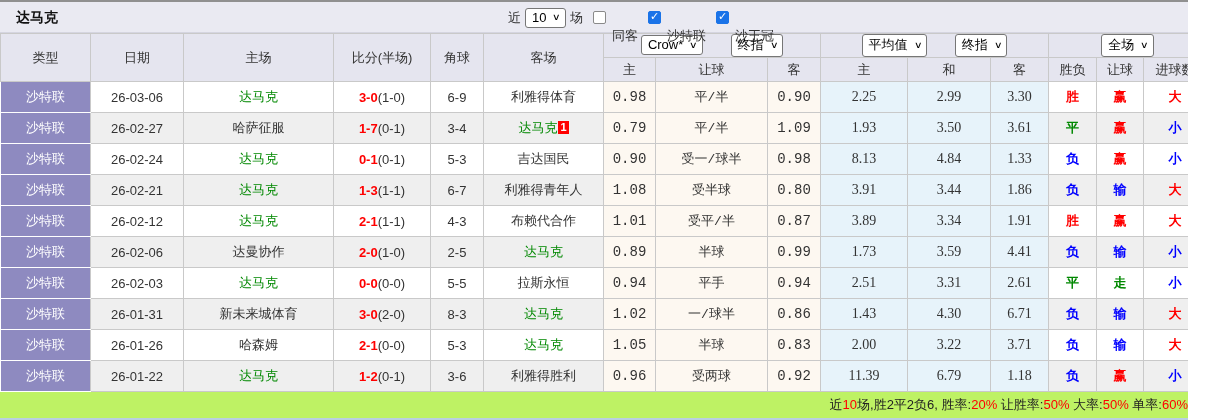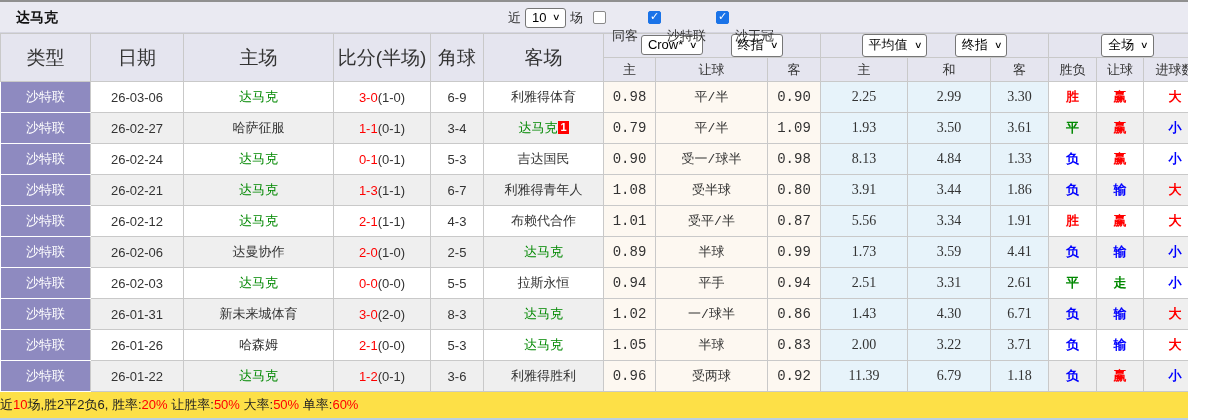--- a/index.html
+++ b/index.html
@@ -19,36 +19,36 @@
   .sel .arr{font-size:9px;color:#000;transform:scaleX(1.3);}
   .cb{width:13px;height:13px;border:1px solid #8a8a8a;border-radius:2px;background:#fff;display:inline-block;vertical-align:-2px;margin:0 2px 0 6px;position:relative;cursor:pointer;}
   .cb.checked{background:#1a73e8;border-color:#1a73e8;}
   .cb.checked::after{content:"✓";position:absolute;left:1px;top:-2px;color:#fff;font-size:11px;font-weight:bold;}
   .cb-label{cursor:pointer;margin-top:36px;}
   
   table{border-collapse:collapse;table-layout:fixed;width:1206px;font-size:13px;}
   td{border:1px solid var(--grid);text-align:center;vertical-align:middle;overflow:hidden;white-space:nowrap;}
   tr.hdr1 td{height:24px;background:var(--headbg);}
   tr.hdr2 td{height:24px;background:var(--headbg);}
-  td.lhead{background:var(--headbg);font-size:19px;}
+  td.lhead{background:var(--headbg);font-size:13px;}
   tr.data td{height:31px;background:#fff;}
   tr.data td.col-type{background:var(--purple);color:#fff;border-top-color:#fff;border-bottom-color:#fff;border-left-color:#fff;}
   tr.data.even td.s{background:var(--stripe);margin-left:15px;}
   tr.data td.cream{background:var(--cream);font-family:Liberation Mono, monospace;}
   tr.data td.ltb{background:var(--ltblue);margin-top:36px;}
   td.serif{font-family:"Liberation Serif","DejaVu Serif",serif;font-size:14px;}
   td.bold3{font-weight:bold;}
-  .ft{color:var(--red);}
+  .ft{color:var(--red);font-weight:bold;}
   .ht{color:var(--ink);}
   .badge{display:inline-block;background:var(--red);color:#fff;font-size:11px;line-height:13px;padding:0 2px;margin-left:1px;vertical-align:1px;font-weight:bold;}
   .c-red{color:var(--red);} .c-green{color:var(--green);} .c-blue{color:var(--blue);}
   .hdr-sel-cell{text-align:center;}
   .hdr-sel-cell .sel{margin:0 12px;}
   
-  .foot{height:26px;line-height:26px;text-align:left;font-size:13px;color:#222;background:#fde047;}
+  .foot{height:26px;line-height:26px;text-align:right;font-size:13px;color:#222;background:#bef264;}
   .foot span{margin:0;}
 </style>
 </head>
 <body>
 
 <div class="wrap">
 
   <div class="bar">
     <div class="bar-title">达马克</div>
     <div class="bar-controls">
@@ -145,21 +145,21 @@
       <td class="ltb serif">2.99</td>
       <td class="ltb serif">3.30</td>
       <td class="s bold3 c-red">胜</td>
       <td class="s bold3 c-red">赢</td>
       <td class="s bold3 c-red">大</td>
     </tr>
         <tr class="data even">
       <td class="col-type">沙特联</td>
       <td class="s">26-02-27</td>
       <td class="s"><span>哈萨征服</span></td>
-      <td class="s"><span class="ft">1-1</span><span class="ht">(0-1)</span></td>
+      <td class="s"><span class="ft">1-7</span><span class="ht">(0-1)</span></td>
       <td class="s">3-4</td>
       <td class="s"><span class="c-green">达马克</span><span class="badge">1</span></td>
       <td class="cream serif">0.79</td>
       <td class="cream">平/半</td>
       <td class="cream serif">1.09</td>
       <td class="ltb serif">1.93</td>
       <td class="ltb serif">3.50</td>
       <td class="ltb serif">3.61</td>
       <td class="s bold3 c-green">平</td>
       <td class="s bold3 c-red">赢</td>
@@ -202,21 +202,21 @@
         <tr class="data">
       <td class="col-type">沙特联</td>
       <td class="s">26-02-12</td>
       <td class="s"><span class="c-green">达马克</span></td>
       <td class="s"><span class="ft">2-1</span><span class="ht">(1-1)</span></td>
       <td class="s">4-3</td>
       <td class="s"><span>布赖代合作</span></td>
       <td class="cream serif">1.01</td>
       <td class="cream">受平/半</td>
       <td class="cream serif">0.87</td>
-      <td class="ltb serif">5.56</td>
+      <td class="ltb serif">3.89</td>
       <td class="ltb serif">3.34</td>
       <td class="ltb serif">1.91</td>
       <td class="s bold3 c-red">胜</td>
       <td class="s bold3 c-red">赢</td>
       <td class="s bold3 c-red">大</td>
     </tr>
         <tr class="data even">
       <td class="col-type">沙特联</td>
       <td class="s">26-02-06</td>
       <td class="s"><span>达曼协作</span></td>

